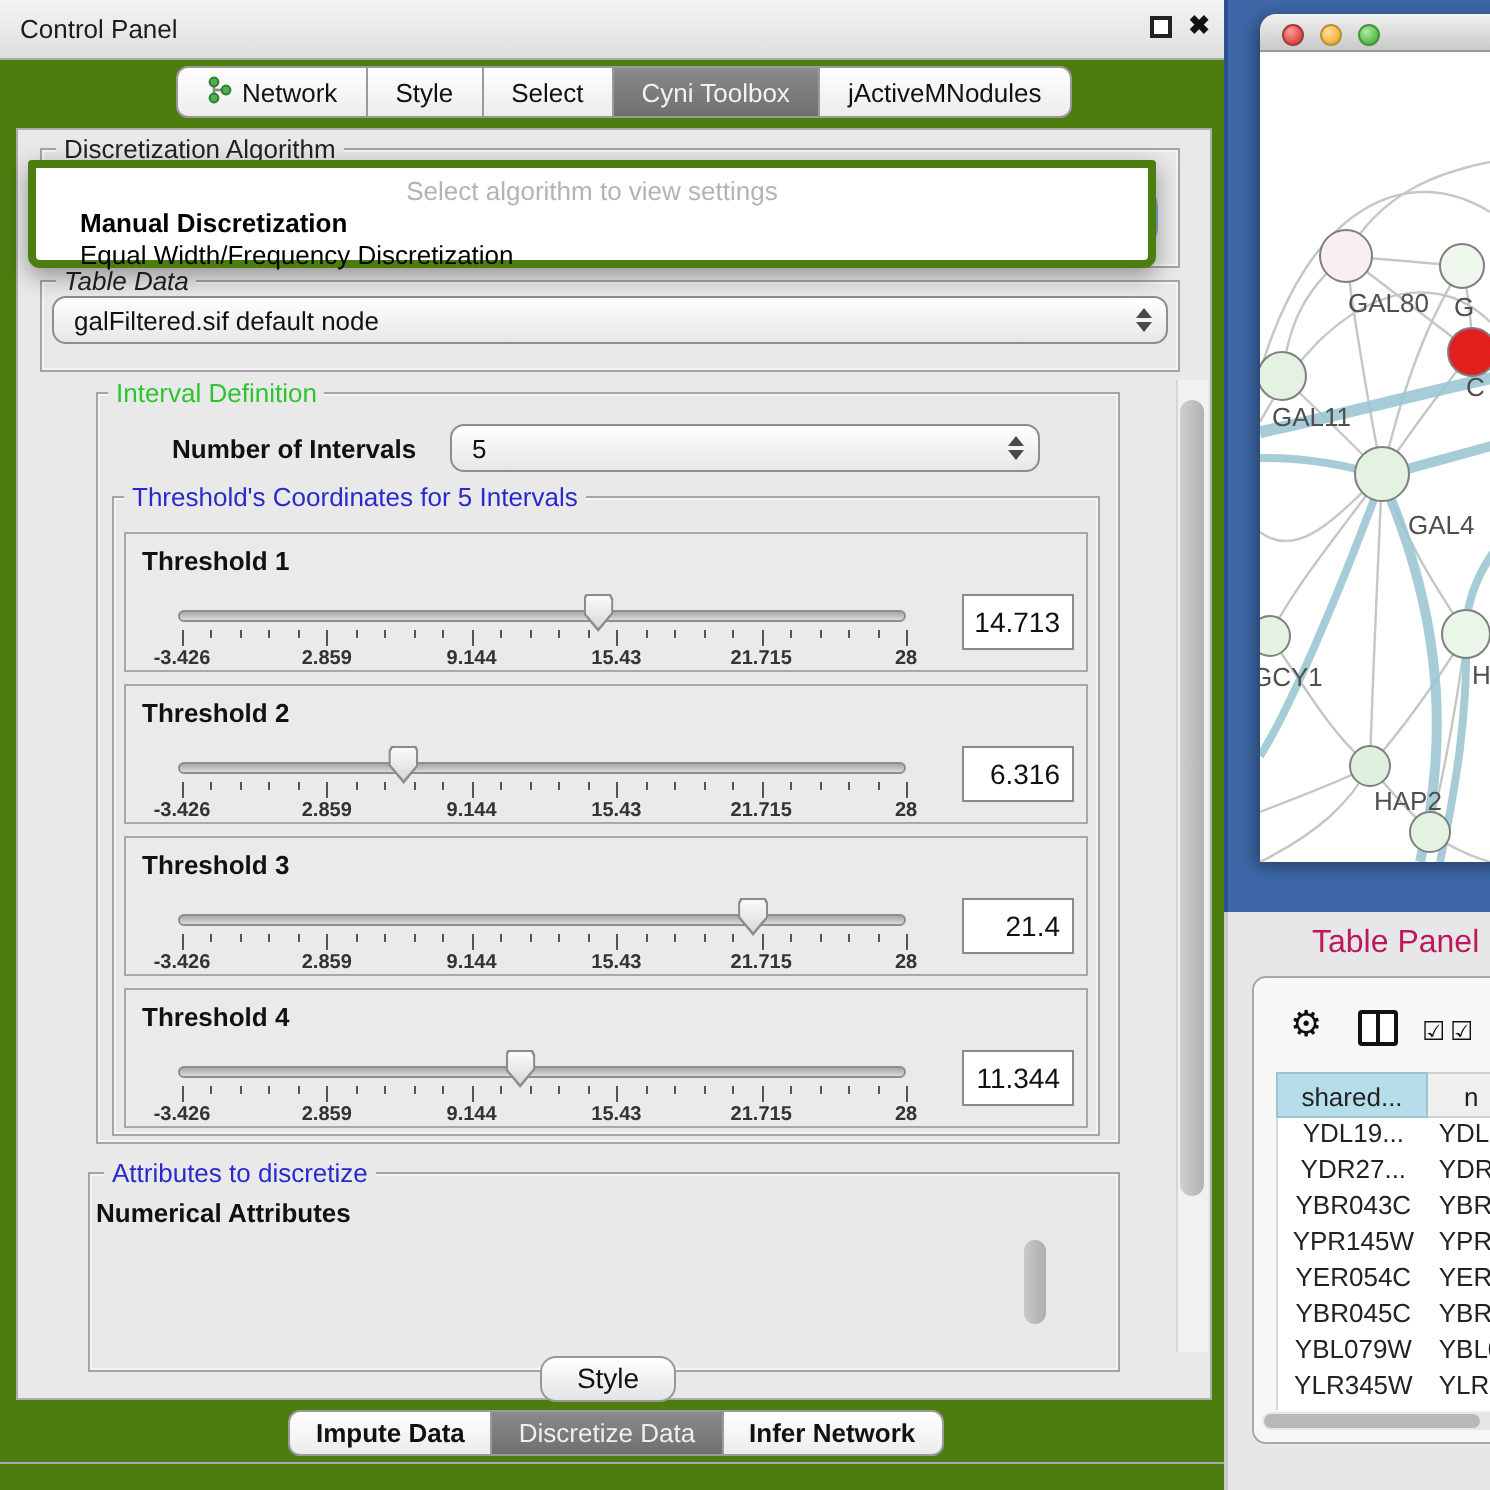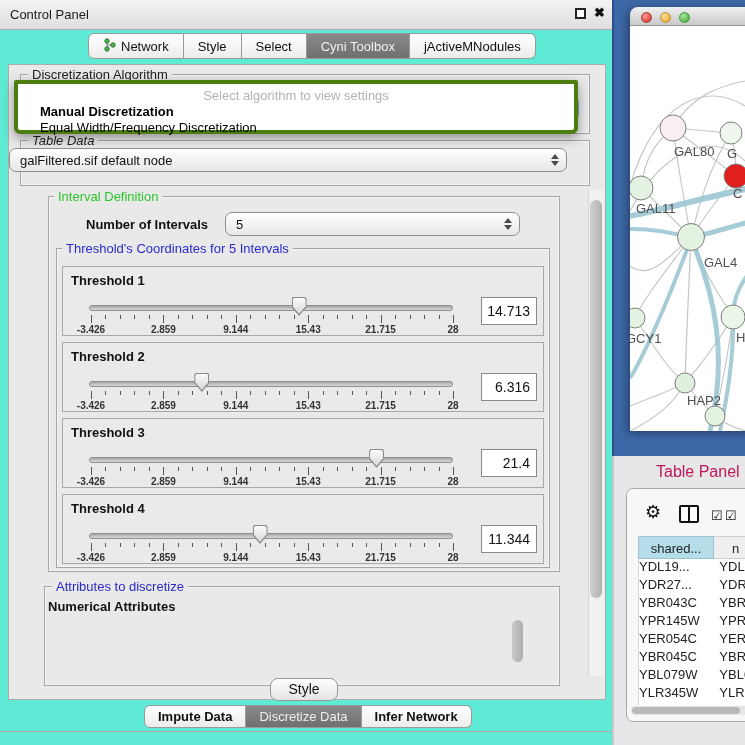--- a/index.html
+++ b/index.html
@@ -1,21 +1,21 @@
 <!DOCTYPE html>
 <html><head>
 <meta charset="utf-8">
 <style>
   * { margin:0; padding:0; box-sizing:border-box; }
   html,body { width:745px; height:745px; }
   body { font-family:"Liberation Sans", sans-serif; background:#E9E9E9; position:relative; overflow:hidden; }
   .abs { position:absolute; }
 
   
-  #left-panel { left:0; top:0; width:612px; height:745px; background:#5eead4; }
+  #left-panel { left:0; top:0; width:612px; height:745px; background:#4d7c0f; }
   #cp-titlebar { left:0; top:0; width:612px; height:30px; background:linear-gradient(#F4F4F4,#DEDEDE); border-bottom:1px solid #ABABAB; }
   #cp-title { left:10px; top:7px; font-size:13px; color:#1b1b1b; }
   #float-icon { right:26px; top:8px; width:11px; height:11px; border:2px solid #222; background:#fff; }
   #close-icon { right:7px; top:5px; font-size:13px; font-weight:bold; color:#111; }
 
   
   #top-tabs { left:88px; top:33px; height:26px; display:flex; }
   .tab { display:flex; align-items:center; gap:5px; padding:0 14px; font-size:13px; color:#111;
          background:linear-gradient(#FFFFFF,#ECECEC); border:1px solid #9A9A9A; border-left:none; height:26px; }
   .tab:first-child { border-left:1px solid #9A9A9A; border-radius:6px 0 0 6px; }
@@ -99,21 +99,21 @@
   #gear-icon { position:absolute; left:18px; top:12px; font-size:18px; color:#111; }
   #split-icon { position:absolute; left:52px; top:16px; width:20px; height:18px; border:2px solid #111; border-radius:2px; background:#fff; }
   #split-icon::after { content:""; position:absolute; left:7px; top:0; width:2px; height:14px; background:#111; }
   .chk-icon { position:absolute; top:19px; font-size:13px; color:#111; }
   #chk-1 { left:84px; } #chk-2 { left:98px; }
   .th-cell { position:absolute; top:47px; height:23px; font-size:13px; color:#222; text-align:center; padding-top:4px; }
   #th-0 { left:11px; width:76px; background:#B5DEEA; border:1px solid #9EC4D2; }
   #th-1 { left:87px; width:60px; background:#EFEFEF; border:1px solid #D0D0D0; border-left:none; padding-left:18px; text-align:left; }
   #tp-rows { position:absolute; left:11px; top:70px; width:123px; height:146px; overflow:hidden; background:#FFFFFF; border-left:1px solid #D8D8D8; }
   .tp-row { height:18px; display:flex; font-size:13px; color:#222; }
-  .tp-c0 { width:76px; text-align:left; }
+  .tp-c0 { width:76px; text-align:center; }
   .tp-c1 { width:47px; padding-left:5px; }
   #tp-hscroll-track { position:absolute; left:4px; top:217px; width:126px; height:9px; background:#E6E6E6; border-radius:5px; }
   #tp-hscroll-thumb { position:absolute; left:1px; top:1px; width:108px; height:7px; background:#B9B9B9; border-radius:4px; }
 
   svg text { font-family:"Liberation Sans", sans-serif; }
 </style>
 </head>
 <body>
 
 <div class="abs" id="left-panel">
@@ -155,21 +155,21 @@
   <span class="group-label lbl-dark" style="left:28px; top:67px;">Discretization Algorithm</span>
   <div class="combo focus-ring" style="left:26px; top:96px; width:550px; height:25px;">
     <span class="spin">
         <i class="up"></i>
         <i class="dn"></i>
       </span>
   </div>
 
   <div class="abs groupbox" style="left:20px; top:140px; width:570px; height:46px;"></div>
   <span class="group-label lbl-dark" style="left:28px; top:133px;font-style:italic;">Table Data</span>
-  <div class="combo" style="left:9px; top:148px; width:558px; height:24px;">
+  <div class="combo" style="left:26px; top:148px; width:558px; height:24px;">
     <span>galFiltered.sif default node</span>
     <span class="spin">
         <i class="up"></i>
         <i class="dn"></i>
       </span>
   </div>
 
   <div class="abs groupbox" style="left:48px; top:196px; width:512px; height:376px;"></div>
   <span class="group-label lbl-green" style="left:54px; top:189px;">Interval Definition</span>
 

